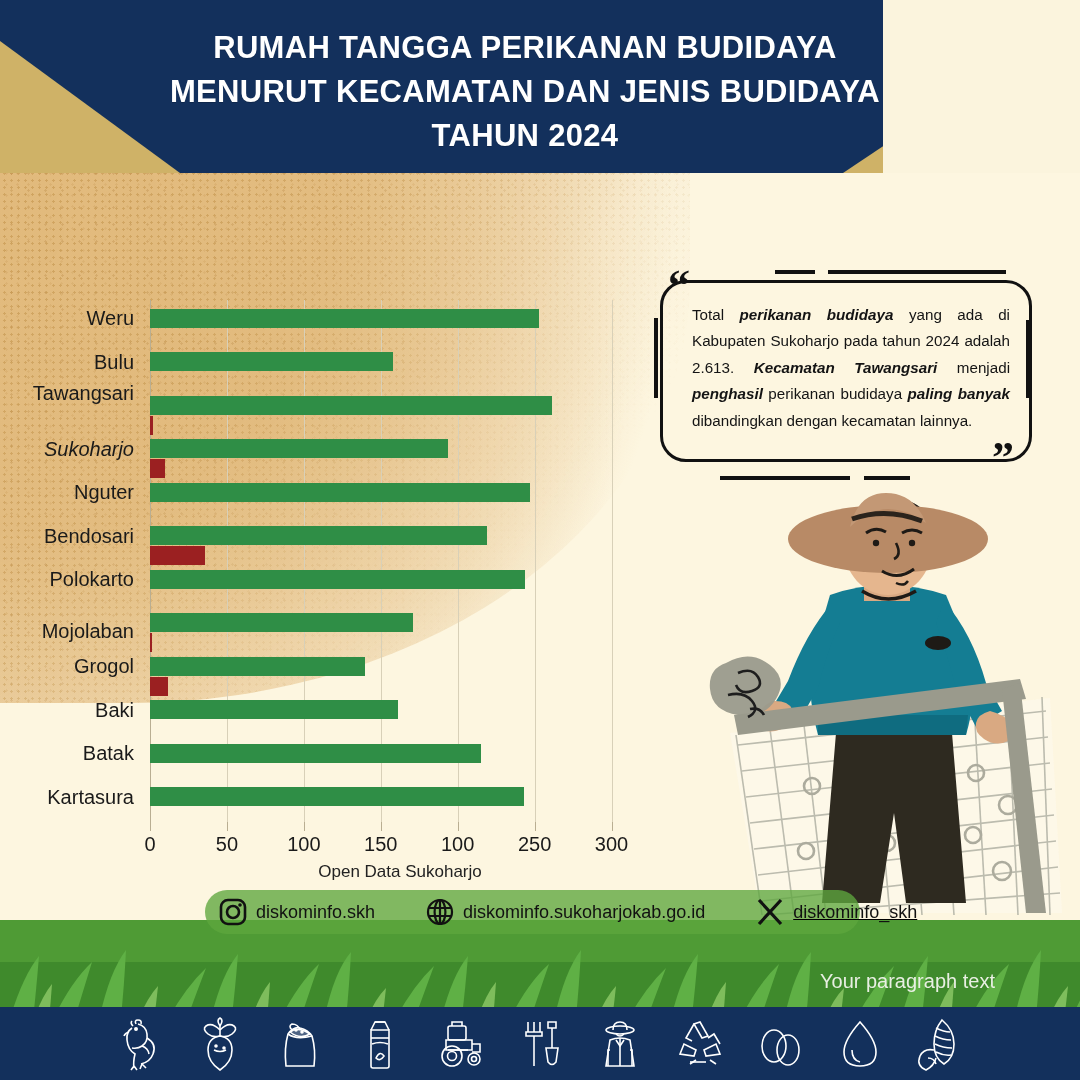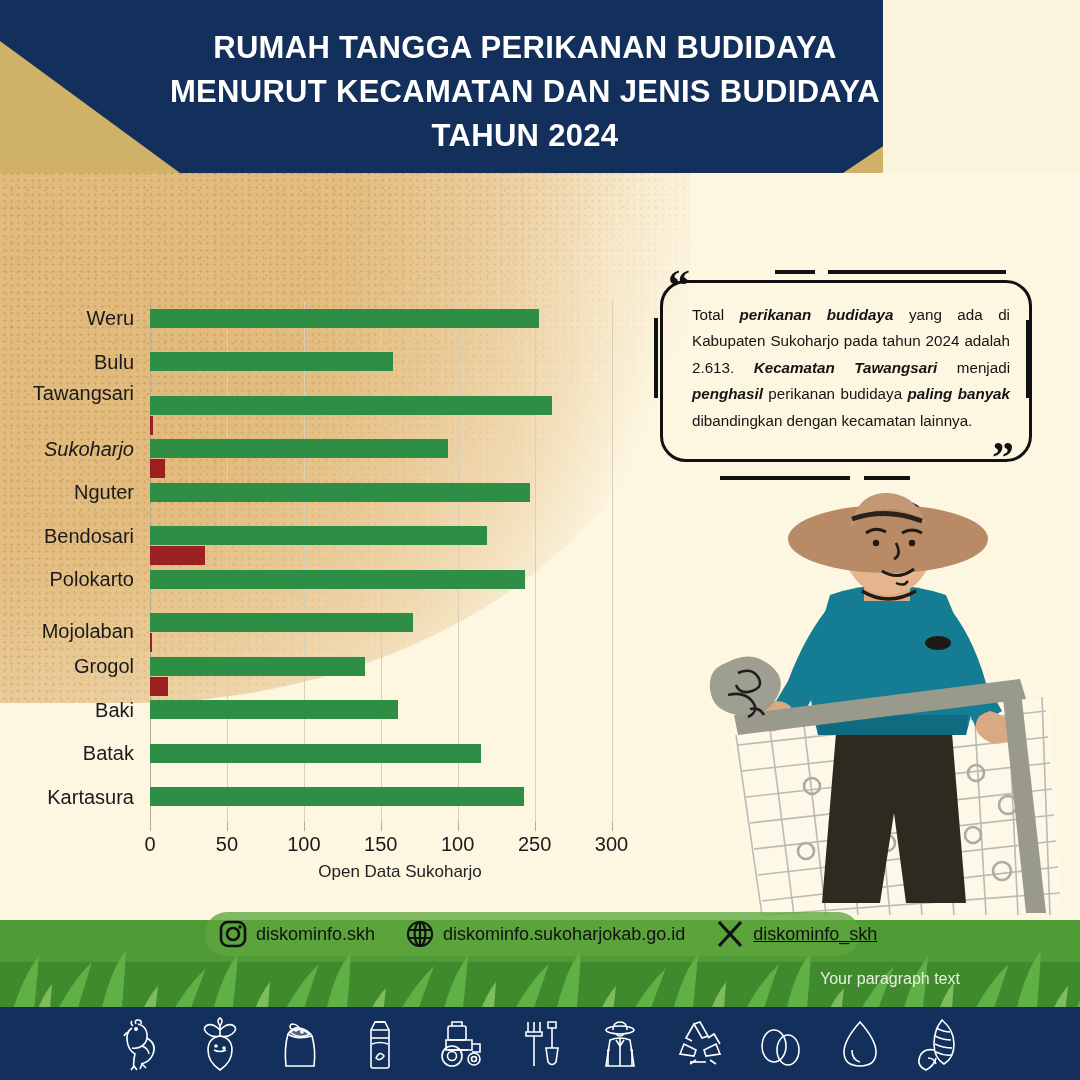--- a/index.html
+++ b/index.html
@@ -135,33 +135,33 @@
   
   #fisher { position:absolute; left:690px; top:310px; width:390px; height:435px; }
 
   
   #grass {
     position:absolute; left:0; top:693px; width:1080px; height:214px;
     overflow:hidden;
   }
   
   #social {
-    position:absolute; left:205px; top:739px; width:655px; height:44px;
+    position:absolute; left:205px; top:717px; width:655px; height:44px;
     background:rgba(93,167,62,.78);
     border-radius:22px;
-    display:flex; align-items:center; gap:3px;
+    display:flex; align-items:center; gap:23px;
     padding:0 14px;
     z-index:6;
     text-align:center;
   }
   .soc { display:flex; align-items:center; gap:9px; }
   .soc-text { font-size:18px; color:#111; white-space:nowrap; }
   #paragraph-text {
     position:absolute; left:820px; top:797px;
-    font-size:16px; color:#e9efe3; z-index:6; white-space:nowrap;
+    font-size:20px; color:#e9efe3; z-index:6; white-space:nowrap;
   }
 
   
   #footer {
     position:absolute; left:0; top:1007px; width:1080px; height:73px;
     background:#13305c;
     display:flex; align-items:center; justify-content:center; gap:24px;
   }
   .ficon { width:56px; height:56px; display:block; }
 </style>

